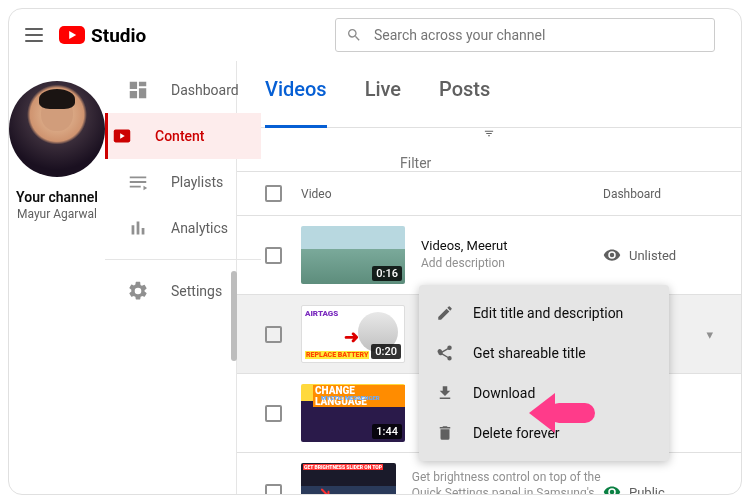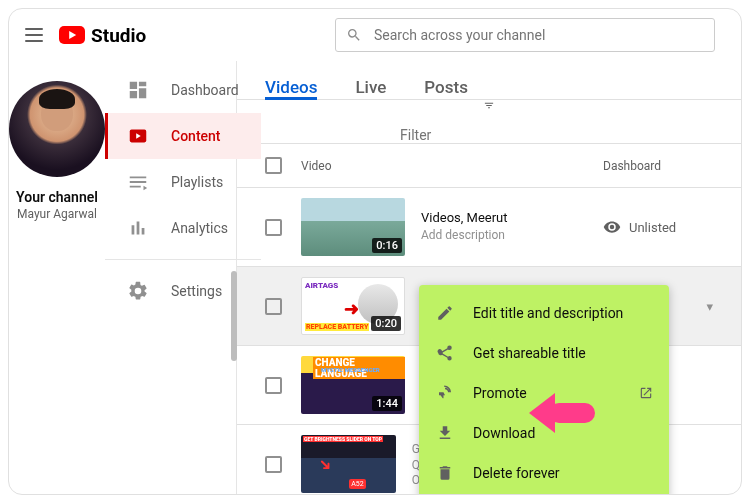--- a/index.html
+++ b/index.html
@@ -22,29 +22,29 @@
 .sidebar { width: 228px; border-right: 1px solid #e5e5e5; display: flex; flex-direction: row; position: relative; }
 .profile { display: flex; flex-direction: column; align-items: center; padding: 20px 0 18px; }
 .avatar { width: 96px; height: 96px; border-radius: 50%; background: radial-gradient(circle at 50% 35%, #e8c3a0 0%, #cf9470 34%, #3a2d3a 38%, #1a1020 70%); position: relative; overflow: hidden; }
 .avatar::before { content:''; position:absolute; top:14px; left:32px; width:32px; height:36px; background:#d19d7b; border-radius:50% 50% 45% 45%; }
 .avatar::after { content:''; position:absolute; top:8px; left:30px; width:36px; height:20px; background:#1a1412; border-radius:50% 50% 30% 30%; }
 .channel-title { font-size: 14px; font-weight: 600; color: #0d0d0d; margin-top: 12px; }
 .channel-name { font-size: 12px; color: #606060; margin-top: 2px; }
 
 .nav { flex: 1; padding-top: 6px; }
 .nav-item { display: flex; align-items: center; height: 46px; padding: 0 22px; gap: 22px; font-size: 14px; color: #606060; cursor: pointer; }
-.nav-item.active { background: #fdecec; border-left: 3px solid #cc0000; color: #cc0000; padding-left: 19px; font-weight: 500; }
+.nav-item.active { background: #fdecec; border-left: 3px solid #cc0000; color: #cc0000; padding-left: 3px; font-weight: 500; }
 .nav-ico { width: 22px; height: 22px; display: flex; align-items: center; justify-content: center; color: #909090; }
 .nav-item.active .nav-ico { color: #cc0000; }
 .settings-sep { border-top: 1px solid #e5e5e5; margin-top: 8px; padding-top: 8px; }
 .scroll-thumb { position: absolute; right: -1px; top: 210px; width: 6px; height: 90px; background: #bdbdbd; border-radius: 3px; }
 
 .main { flex: 1; overflow: hidden; }
 .tabs { display: flex; gap: 38px; padding: 16px 28px 0; border-bottom: 1px solid #e0e0e0; }
-.tab { font-size: 17px; color: #606060; padding-bottom: 0; cursor: pointer; font-weight: 500; }
+.tab { font-size: 20px; color: #606060; padding-bottom: 24px; cursor: pointer; font-weight: 500; }
 .tab.active { color: #065fd4; border-bottom: 3px solid #065fd4; margin-bottom: -1px; }
 
 .filter-row { display: flex; align-items: center; height: 44px; padding: 0 28px; gap: 16px; border-bottom: 1px solid #e0e0e0; flex-direction: column; }
 .filter-input { border: none; outline: none; font-size: 14px; color: #606060; }
 
 .thead { display: flex; align-items: center; height: 44px; padding: 0 28px; border-bottom: 1px solid #e0e0e0; font-size: 12px; color: #606060; }
 .col-check { width: 36px; }
 .col-video { flex: 1; }
 .col-vis { width: 110px; }
 .checkbox { width: 17px; height: 17px; border: 2px solid #909090; border-radius: 2px; cursor: pointer; }
@@ -57,21 +57,21 @@
 .vid-desc { font-size: 12px; color: #909090; margin-top: 3px; max-width: 210px; line-height: 1.3; }
 .vis-cell { display: flex; align-items: center; gap: 8px; font-size: 13px; color: #606060; }
 .eye-ico { width: 18px; height: 18px; }
 .caret { margin-left: auto; color: #909090; }
 
 .thumb1 { background: linear-gradient(180deg, #b8d8e0 40%, #7aa99a 40%, #5d8d7c 100%); }
 .thumb2 { background: #fff; border:1px solid #ddd; position: relative; }
 .thumb3 { background: linear-gradient(180deg, #ffd93d 30%, #2a1a4a 30%); }
 .thumb4 { background: linear-gradient(180deg, #1a1a2a 40%, #2a3a5a 40%); position: relative; }
 
-.menu { position: absolute; top: 276px; left: 410px; width: 250px; background: #bef264; border-radius: 4px; box-shadow: 0 2px 10px rgba(0,0,0,0.25); padding: 8px 0; z-index: 50; }
+.menu { position: absolute; top: 276px; left: 410px; width: 250px; background: #e5e5e5; border-radius: 4px; box-shadow: 0 2px 10px rgba(0,0,0,0.25); padding: 8px 0; z-index: 50; }
 .menu-item { display: flex; align-items: center; gap: 18px; padding: 10px 16px; font-size: 14px; color: #0d0d0d; cursor: pointer; }
 .menu .mi { width: 20px; height: 20px; color: #606060; display: flex; align-items:center; justify-content:center; }
 .ext-ico { margin-left: auto; width: 14px; height: 14px; color: #606060; }
 
 .arrow { position: absolute; top: 394px; left: 540px; z-index: 60; }
 .arrow-shaft { width: 46px; height: 20px; background: #ff3b8a; border-radius: 10px; }
 .arrow-head { position: absolute; top: -10px; left: -20px; border-right: 26px solid #ff3b8a; border-top: 20px solid transparent; border-bottom: 20px solid transparent; }
 
 .airtag-txt { position:absolute; top:4px; left:3px; font-size:8px; font-weight:900; color:#7b2cbf; line-height:1; }
 .airtag-txt2 { position:absolute; bottom:3px; left:3px; font-size:7px; font-weight:900; color:#ff4500; background:#ffeb3b; padding:0 1px; }
@@ -278,31 +278,20 @@
       <span class="mi">
           <svg viewBox="0 0 24 24" width="18" height="18">
             <path fill="currentColor" d="M18 16.08c-.76 0-1.44.3-1.96.77L8.91 12.7c.05-.23.09-.46.09-.7s-.04-.47-.09-.7l7.05-4.11c.54.5 1.25.81 2.04.81a3 3 0 10-3-3c0 .24.04.47.09.7L8.04 9.81A3 3 0 103 12a3 3 0 005.04 2.19l7.12 4.16c-.05.21-.08.43-.08.65a2.92 2.92 0 105.84 0 2.92 2.92 0 00-2.92-2.92z"></path>
           </svg>
         </span>
       <span>Get shareable title</span>
     </div>
     <div class="menu-item">
       <span class="mi">
           <svg viewBox="0 0 24 24" width="18" height="18">
-            <path fill="currentColor" d="M18 11c0-3.31-2.69-6-6-6v2c2.21 0 4 1.79 4 4h2zm-8 0H4v4h2l3 4h1v-4h2l-2-4zm8 0h2c0-4.97-4.03-9-9-9v2c3.87 0 7 3.13 7 7z"></path>
-          </svg>
-        </span>
-      <span>Promote</span>
-      <svg class="ext-ico" viewBox="0 0 24 24">
-          <path fill="currentColor" d="M14 3v2h3.59l-9.83 9.83 1.41 1.41L19 6.41V10h2V3h-7zM5 5h6V3H5a2 2 0 00-2 2v14a2 2 0 002 2h14a2 2 0 002-2v-6h-2v6H5V5z"></path>
-        </svg>
-    </div>
-    <div class="menu-item">
-      <span class="mi">
-          <svg viewBox="0 0 24 24" width="18" height="18">
             <path fill="currentColor" d="M19 9h-4V3H9v6H5l7 7 7-7zM5 18v2h14v-2H5z"></path>
           </svg>
         </span>
       <span>Download</span>
     </div>
     <div class="menu-item">
       <span class="mi">
           <svg viewBox="0 0 24 24" width="18" height="18">
             <path fill="currentColor" d="M6 19a2 2 0 002 2h8a2 2 0 002-2V7H6v12zM19 4h-3.5l-1-1h-5l-1 1H5v2h14V4z"></path>
           </svg>

